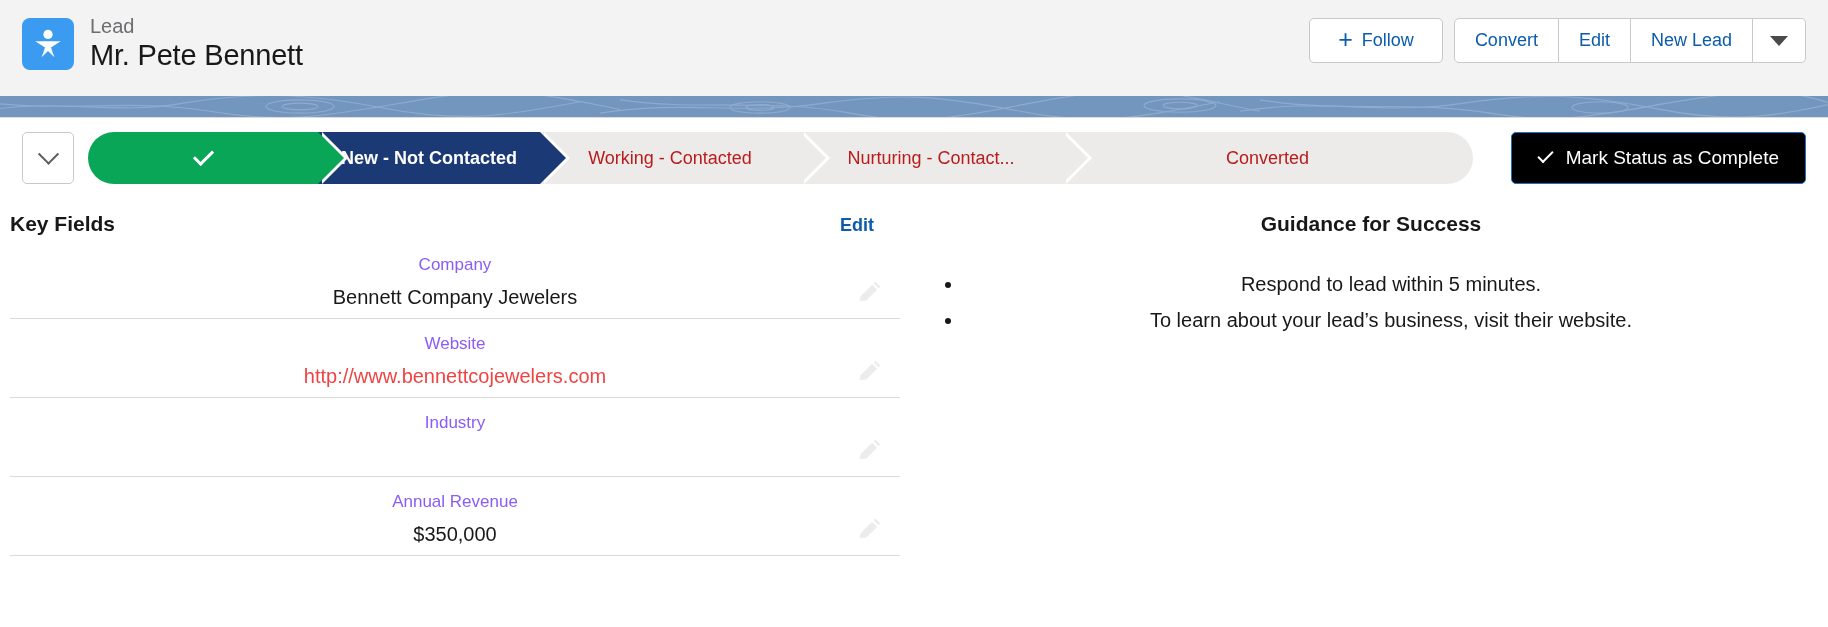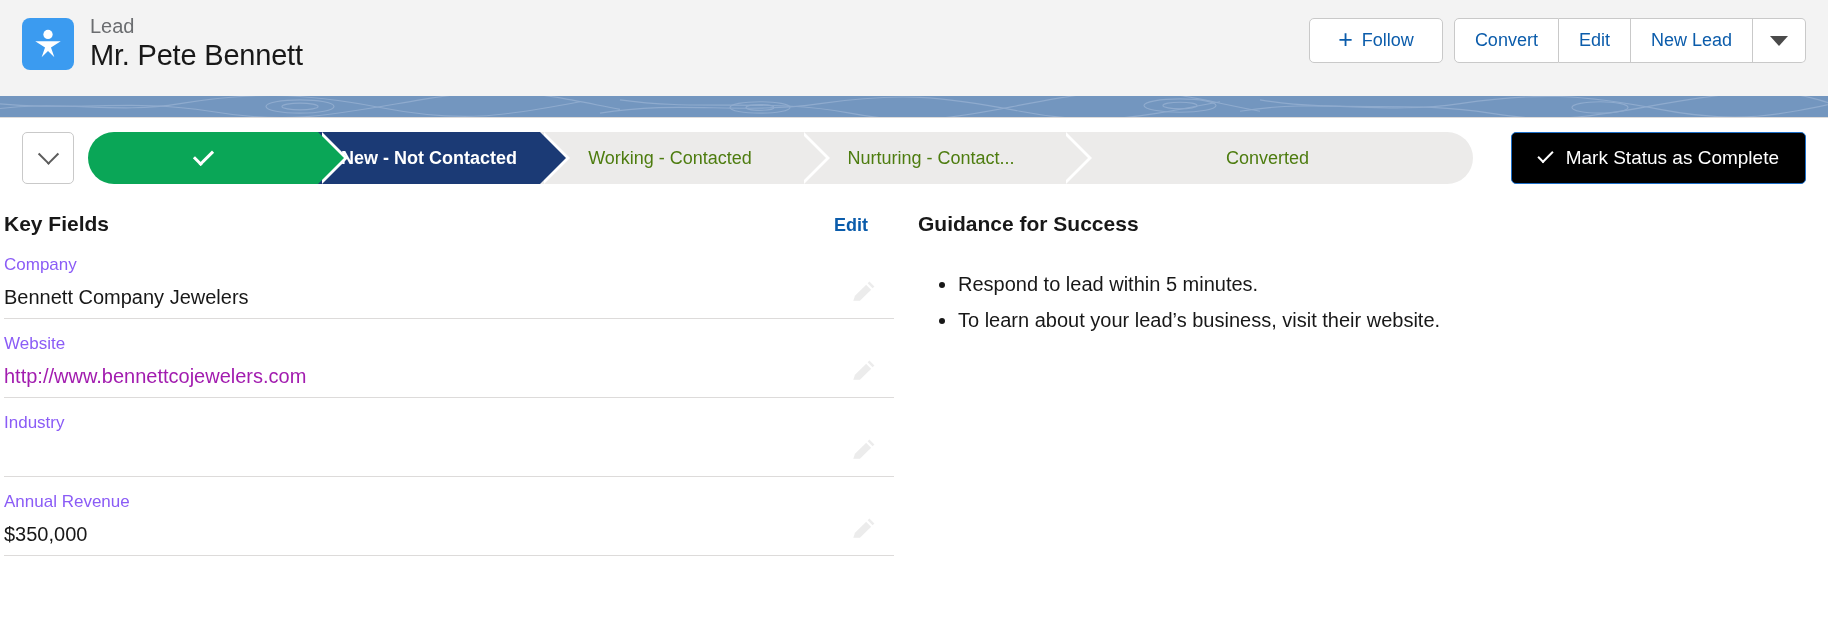--- a/index.html
+++ b/index.html
@@ -137,21 +137,21 @@
     height: 52px;
     flex: 0 0 auto;
     width: 1385px;
   }
   .path-step {
     position: relative;
     display: flex;
     align-items: center;
     justify-content: center;
     font-size: 18px;
-    color: #4d7c0f;
+    color: #b91c1c;
     background: #ecebea;
     height: 52px;
     padding: 0 10px;
     white-space: nowrap;
   }
   .path-step::after {
     content: "";
     position: absolute;
     right: -26px;
     top: 0;
@@ -220,22 +220,23 @@
     border-bottom: 2.6px solid #ffffff;
     transform: rotate(-45deg);
     position: relative;
     top: -3px;
     flex: 0 0 auto;
   }
 
   
   .body-wrap {
     display: flex;
-    padding: 0 4px;
+    padding: 0 10px;
     gap: 0;
+    text-align: center;
   }
   .col-left { width: 890px; flex: 0 0 auto; }
   .col-right { flex: 1 1 auto; padding-left: 24px; }
 
   .section-head {
     display: flex;
     align-items: baseline;
     justify-content: space-between;
     padding: 14px 0 4px 0;
   }
@@ -263,21 +264,21 @@
     color: #8b5cf6;
     line-height: 24px;
     margin-bottom: 6px;
   }
   .field-value {
     font-size: 20px;
     color: #181818;
     line-height: 28px;
     min-height: 28px;
   }
-  .field-value.link { color: #a21caf; }
+  .field-value.link { color: #ef4444; }
   .pencil-icon {
     position: absolute;
     right: 18px;
     bottom: 12px;
     width: 26px; height: 26px;
     cursor: pointer;
     opacity: 0.9;
   }
   .pencil-icon svg { width: 100%; height: 100%; display: block; }
 

